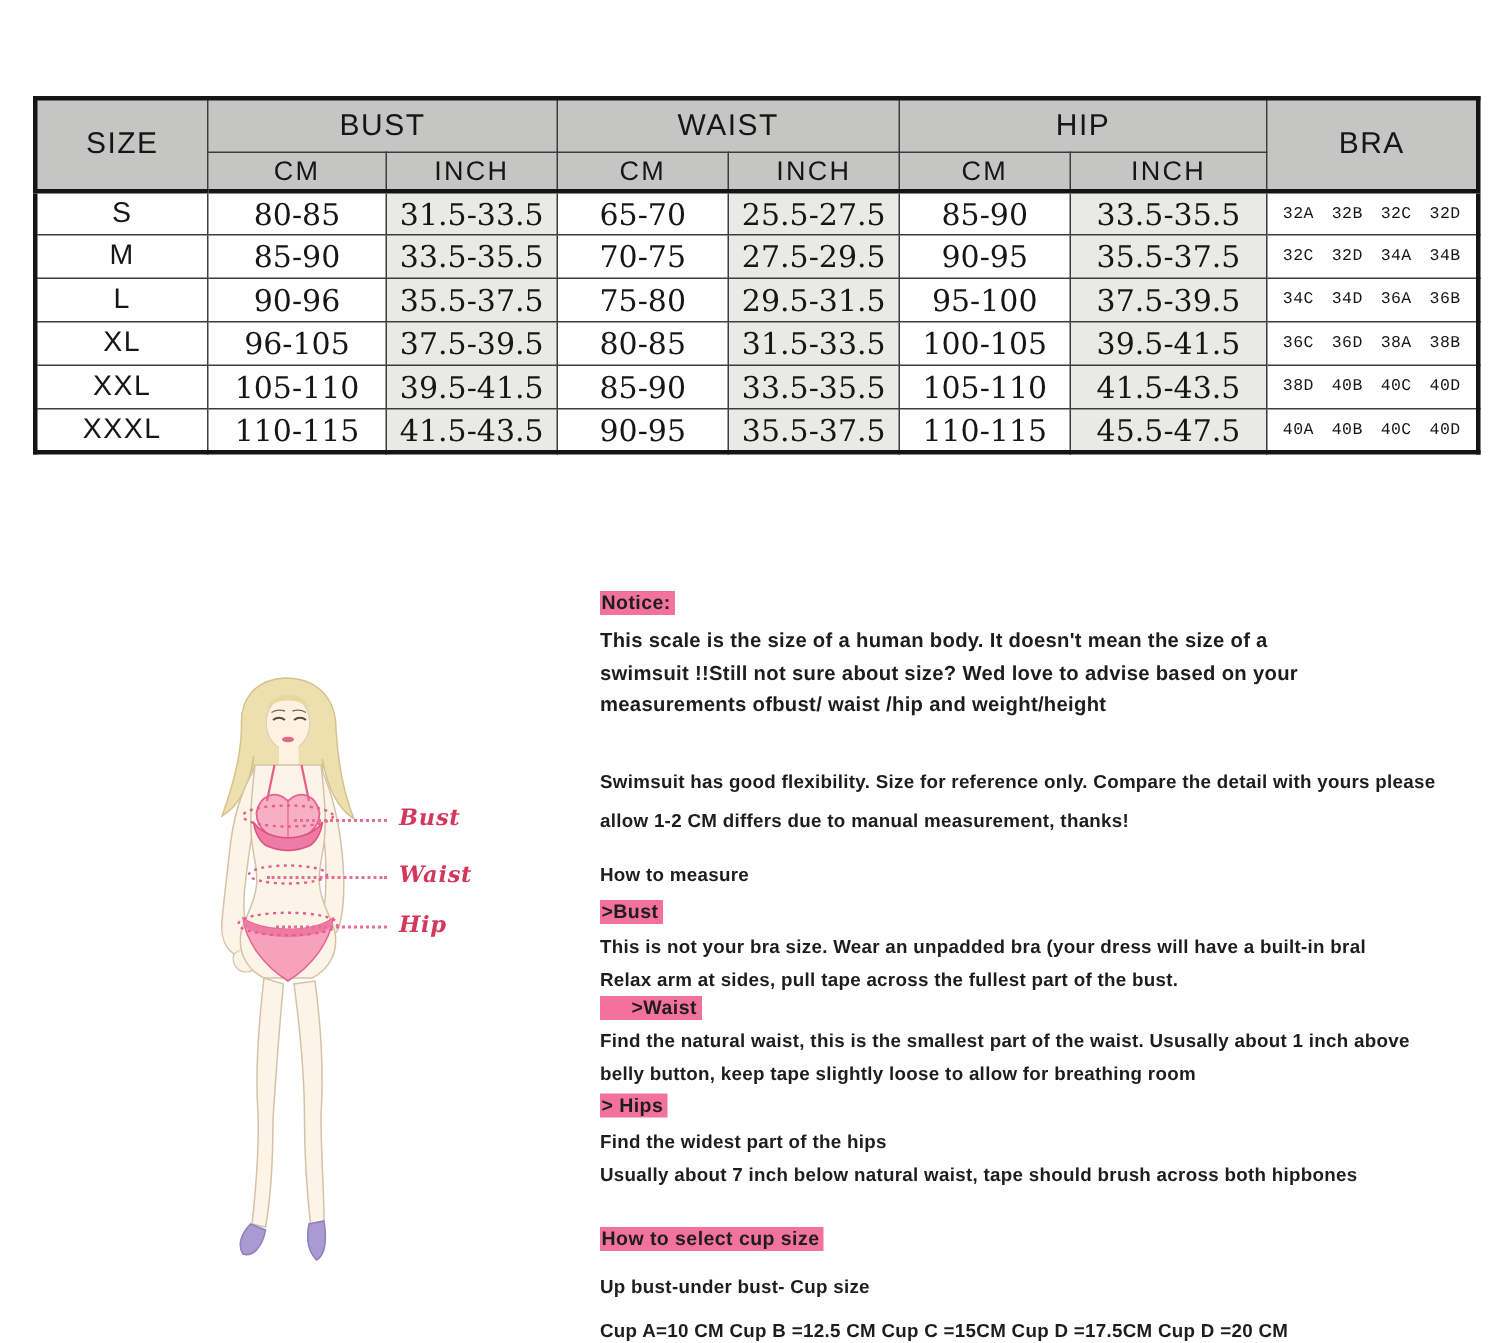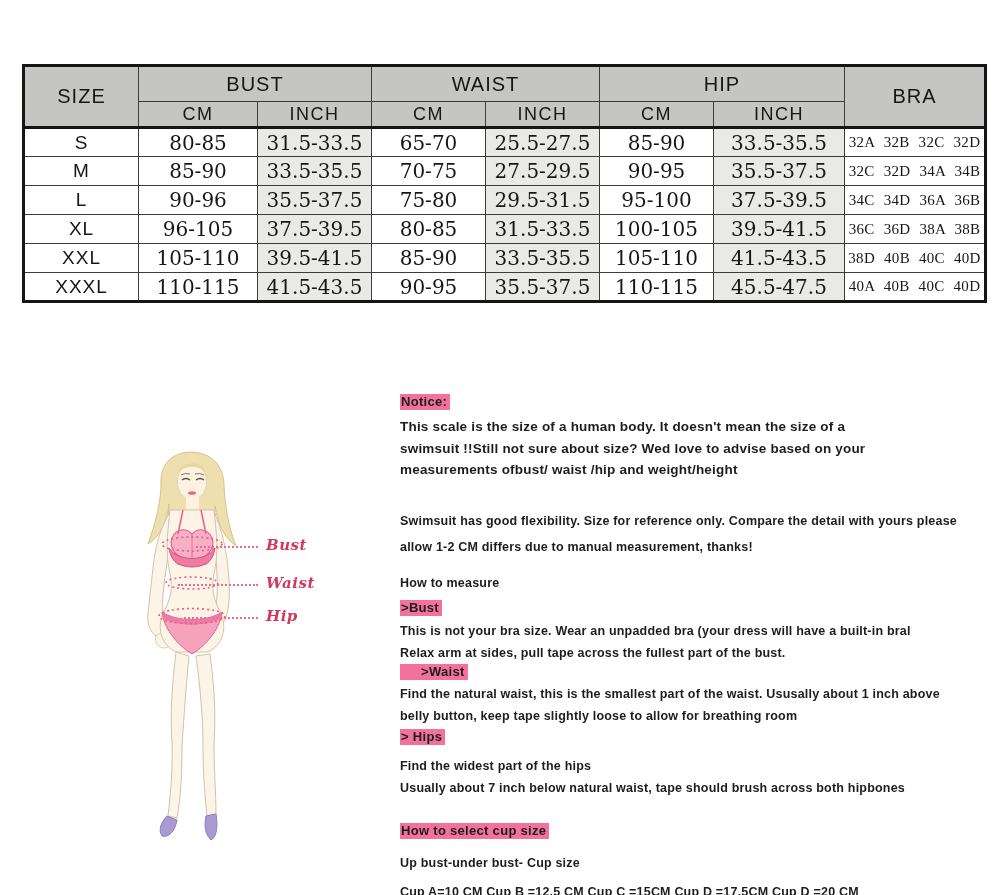--- a/index.html
+++ b/index.html
@@ -8,21 +8,21 @@
 
   
   #size-table-wrap { position:absolute; left:22px; top:64px; width:962px; }
   table.size-table { width:100%; border-collapse:collapse; border:3px solid var(--tableborder,#151515); table-layout:fixed; }
   table.size-table th, table.size-table td { border:1px solid #3c3c3c; text-align:center; vertical-align:middle; color:#161616; }
   th.group { background:var(--headerbg,#c5c6c4); font-size:20px; font-weight:normal; letter-spacing:1px; height:36px; }
   th.sub   { background:var(--headerbg,#c5c6c4); font-size:18px; font-weight:normal; letter-spacing:1.5px; height:26px; border-bottom:3px solid var(--tableborder,#151515) !important; }
   th.span2 { border-bottom:3px solid var(--tableborder,#151515) !important; }
   td.c-size { font-size:19px; height:29px; letter-spacing:1px; }
   td.c-num  { font-family:"DejaVu Serif", serif; font-size:20px; }
-  td.c-bra  { font-family:Liberation Serif, serif; font-size:15px; letter-spacing:0.3px; word-spacing:5px; white-space:nowrap;margin-top:38px; }
+  td.c-bra  { font-family:Liberation Mono, monospace; font-size:11px; letter-spacing:0.3px; word-spacing:5px; white-space:nowrap;margin-top:38px; }
   td.alt    { background:var(--altbg,#e9e9e6); }
 
   
   #figure-area { position:absolute; left:0; top:440px; width:400px; height:440px; }
   #figure-svg { position:absolute; left:118px; top:10px; }
   .leader { position:absolute; height:0; border-top:2px dotted var(--dotline,#e76d92); }
   #bust-line  { left:196px; top:106px; width:62px; }
   #waist-line { left:178px; top:144px; width:80px; }
   #hip-line   { left:184px; top:177px; width:74px; }
   .script-label { position:absolute; font-family:"DejaVu Serif", serif; font-style:italic; font-weight:bold;
@@ -40,21 +40,21 @@
   .hd { font-size:13px; letter-spacing:0.3px; }
   #notice-heading   { margin-top:0; }
   #notice-body      { margin-top:6px; }
   #flex-note        { margin-top:27px; line-height:26px !important; }
   #how-to-measure   { margin-top:13px; font-size:12.5px; }
   #bust-heading     { margin-top:6px; }
   #bust-body        { margin-top:5px; }
   #waist-heading    { margin-top:0;padding-left:21px; }
   #waist-body       { margin-top:4px; }
   #hips-heading     { margin-top:2px; }
-  #hips-body        { margin-top:11px; }
+  #hips-body        { margin-top:6px; }
   #cup-heading      { margin-top:24px; }
   #cup-line1        { margin-top:14px; font-size:12.5px; }
   #cup-line2        { margin-top:7px; font-size:12.5px; }
 </style>
 </head>
 <body>
 
 <div id="size-table-wrap">
   <table class="size-table">
     <colgroup>

